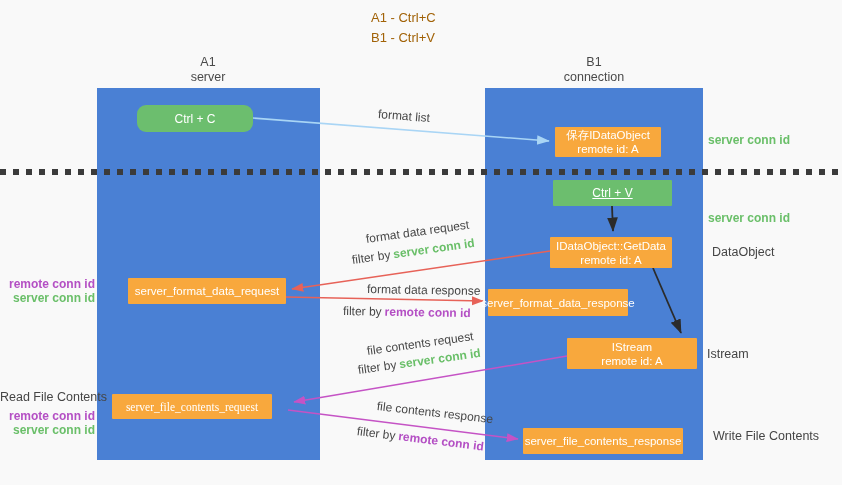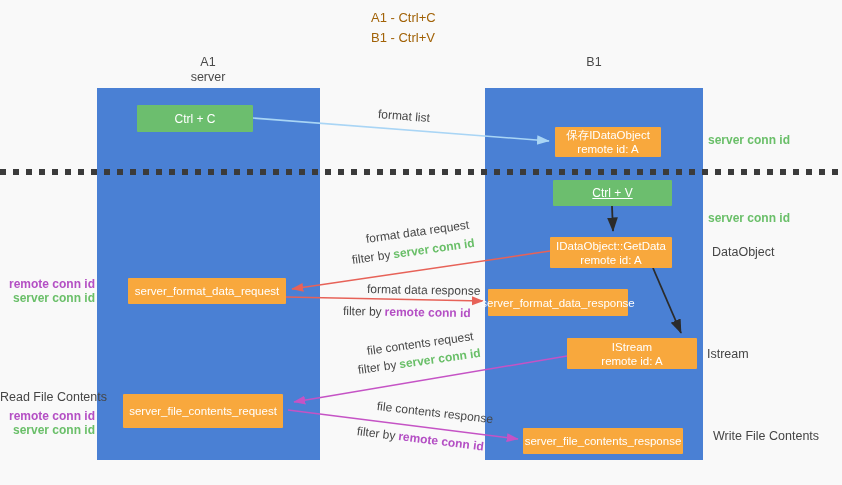--- a/index.html
+++ b/index.html
@@ -19,28 +19,28 @@
   .dotted-line{position:absolute;left:0;top:169px;width:842px;height:6px;
     background:repeating-linear-gradient(90deg,#3b3b3b 0 6px,transparent 6px 13px);}
 
   svg.overlay{position:absolute;left:0;top:0;width:842px;height:485px;pointer-events:none;}
 
   .node{position:absolute;display:flex;flex-direction:column;align-items:center;justify-content:center;
     color:#fff;text-align:center;border-radius:1px;}
   .node-green{background:#6cbe6e;font-size:12px;}
   .node-orange{background:#f8a83d;font-size:11.5px;line-height:14px;}
 
-  .n-ctrl-c{left:137px;top:105px;width:116px;height:27px;}
+  .n-ctrl-c{left:137px;top:105px;width:116px;height:27px;border-radius:9px;}
   .n-save{left:555px;top:127px;width:106px;height:30px;}
   .n-ctrl-v{left:553px;top:180px;width:119px;height:26px;text-decoration:underline;}
   .n-getdata{left:550px;top:237px;width:122px;height:31px;}
   .n-format-req{left:128px;top:278px;width:158px;height:26px;}
   .n-format-resp{left:488px;top:289px;width:140px;height:27px;}
   .n-istream{left:567px;top:338px;width:130px;height:31px;}
-  .n-file-req{left:123px;top:394px;width:160px;height:34px;}
+  .n-file-req{left:112px;top:394px;width:160px;height:25px;font-family:Liberation Serif, serif;}
   .n-file-resp{left:523px;top:428px;width:160px;height:26px;}
 
   .edge-label{position:absolute;font-size:12px;color:#474747;white-space:nowrap;transform-origin:left center;}
   .filter-key-green{color:#6abf69;font-weight:bold;margin-left:3px;}
   .filter-key-purple{color:#b44fc4;font-weight:bold;margin-left:3px;}
 
   .el-format-list{left:378px;top:107px;transform:rotate(4.5deg);}
   .el-fdr{left:366px;top:232px;transform:rotate(-8deg);}
   .el-fdr-filter{left:352px;top:253px;transform:rotate(-8deg);}
   .el-fdresp{left:367px;top:282px;transform:rotate(1deg);}
@@ -71,20 +71,21 @@
 <div id="canvas">
 
   <div class="title"><span>A1 - Ctrl+C</span><br><span>B1 - Ctrl+V</span></div>
 
   <div class="lane-header lane-header-left">
     <div>A1</div>
     <div>server</div>
   </div>
   <div class="lane-header lane-header-right">
     <div>B1</div>
+    <div>connection</div>
   </div>
 
   <div class="lane lane-left"></div>
   <div class="lane lane-right"></div>
 
   <div class="dotted-line"></div>
 
   <svg class="overlay" viewBox="0 0 842 485">
     <defs>
       <marker id="m-blue" markerWidth="9" markerHeight="8" refX="7.5" refY="3" orient="auto">

